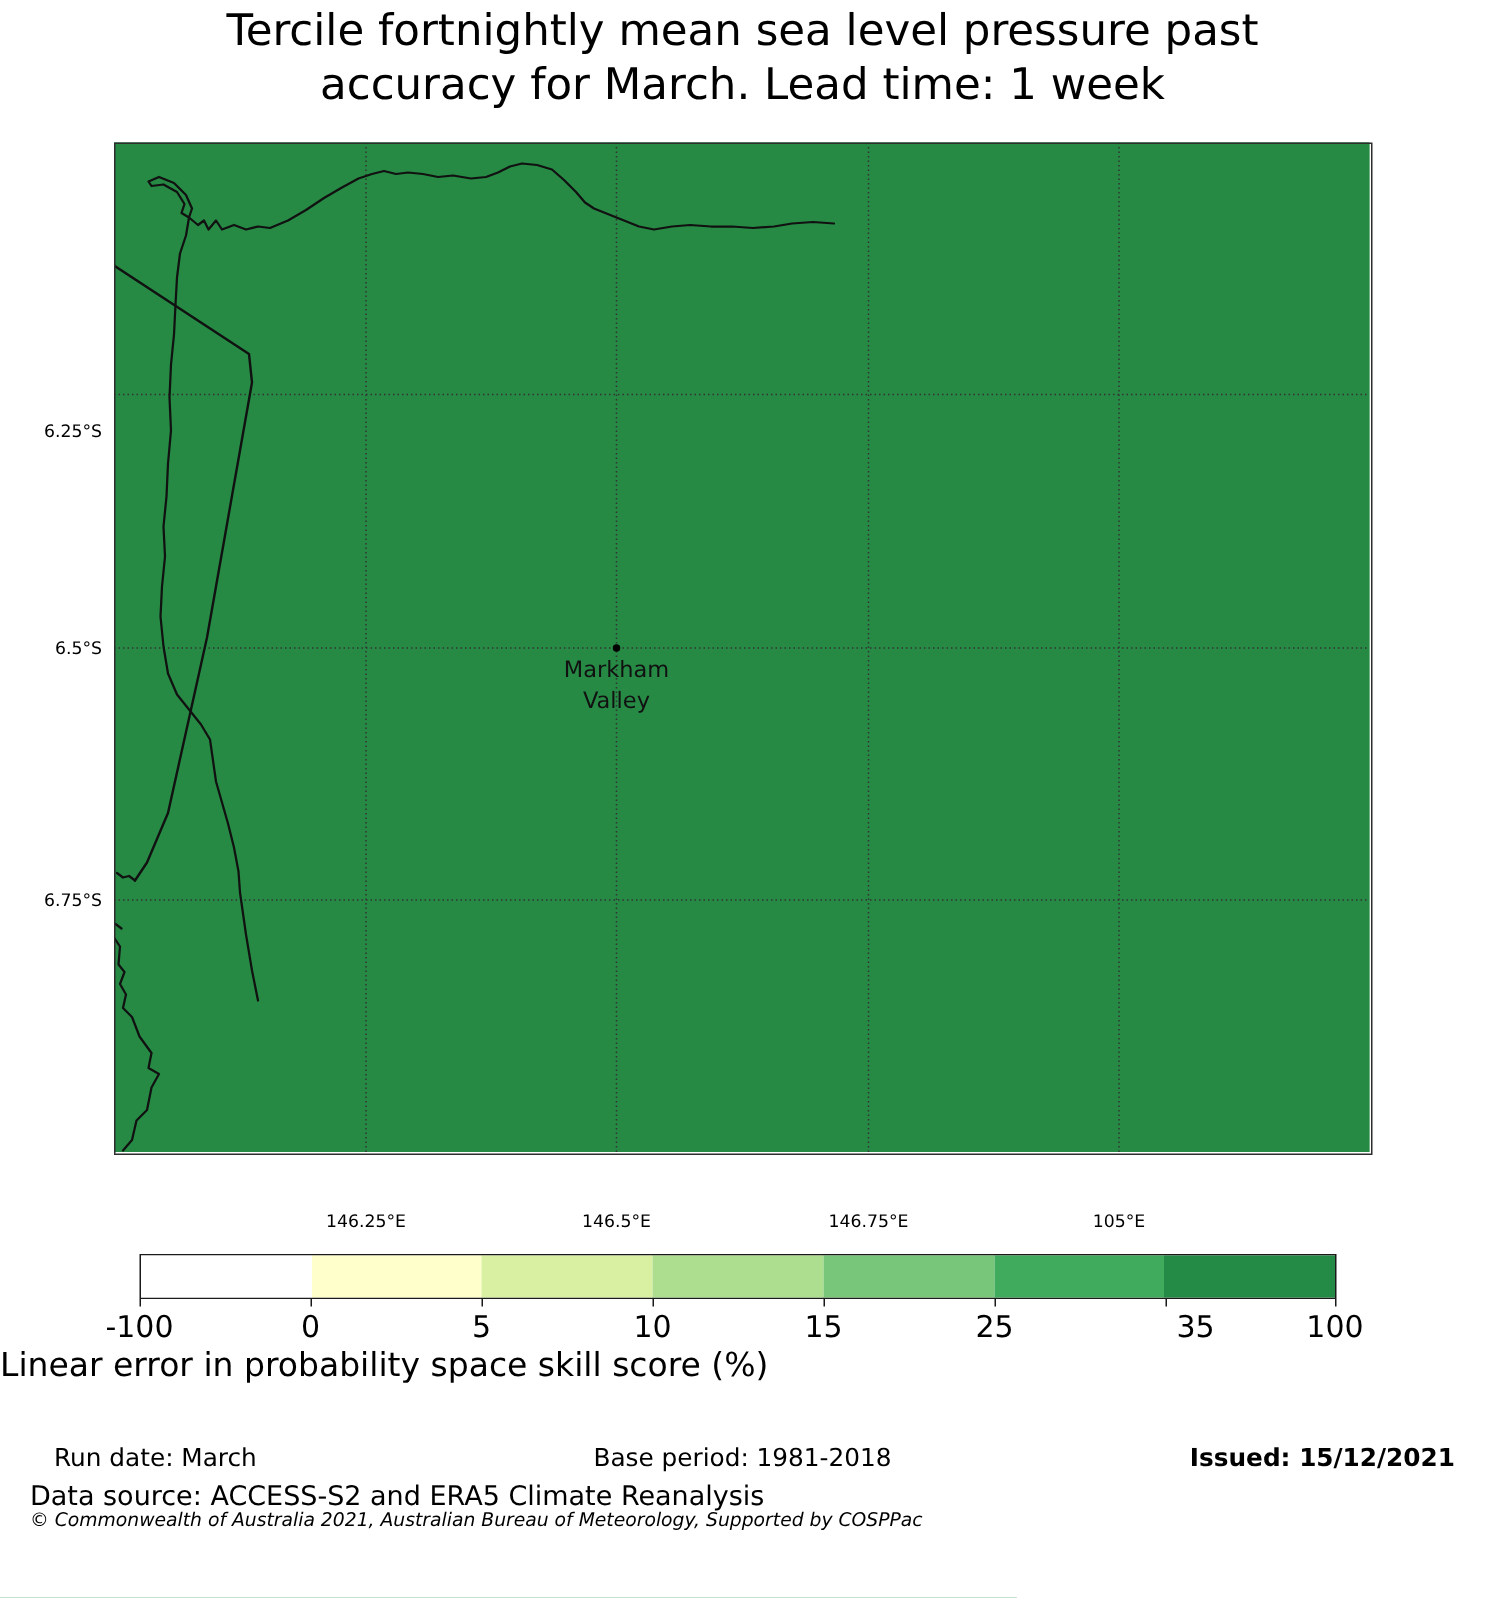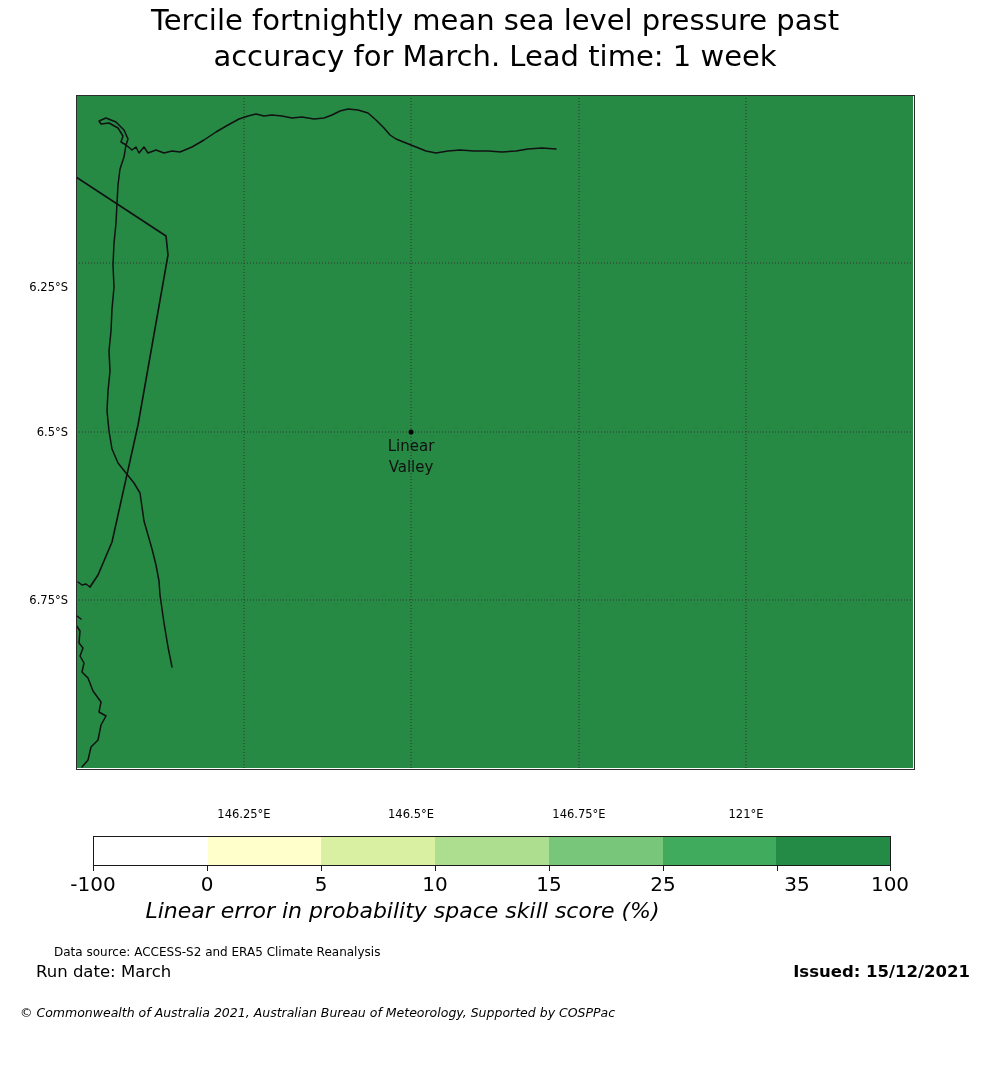--- a/index.html
+++ b/index.html
@@ -142,24 +142,23 @@
     text-align: center;
     transform: translateX(-50%);
     white-space: nowrap;
     color: #000;
   }
   #cbar-title {
     position: absolute;
     left: 0;
     top: 898px;
     width: 805px;
-    text-align: center;
+    text-align: left;
     font-size: 22px;
     color: #000;
-    font-style: italic;
   }
 
   
   #footer-row1 {
     position: absolute;
     left: 0;
     top: 962px;
     width: 990px;
     height: 22px;
   }
@@ -181,23 +180,22 @@
   #footer-issued {
     position: absolute;
     right: 20px;
     top: 0;
     font-size: 16.5px;
     font-weight: bold;
   }
   #footer-source {
     position: absolute;
     left: 20px;
-    top: 945px;
-    font-size: 12px;
-    margin-left: 34px;
+    top: 987px;
+    font-size: 18px;
   }
   #footer-copy {
     position: absolute;
     left: 20px;
     top: 1005px;
     font-size: 12.5px;
     font-style: italic;
   }
 </style>
 </head>
@@ -249,34 +247,34 @@
                L 34,276 L 32,296 L 31,316 L 33,336 L 36,354 L 42,368
                L 50,378 L 58,388 L 64,398 L 66,412 L 68,426 L 72,440
                L 76,454 L 80,470 L 83,486 L 84,500 L 86,514 L 88,528
                L 90,540 L 92,552 L 94,562 L 96,572"></path>
     </g>
   </svg>
 </div>
 <div id="map-border"></div>
 
 <div class="place-marker" style="left:411px; top:432px;"></div>
-<div class="place-label" style="left:411px; top:436px;">Linear
+<div class="place-label" style="left:411px; top:436px;">Markham
 Valley</div>
 
 <div id="ytick-wrap">
   <div class="ytick-label" style="top:263px;margin-top:24px;">6.25°S</div>
   <div class="ytick-label" style="top:432px;">6.5°S</div>
   <div class="ytick-label" style="top:600px;margin-left:12px;">6.75°S</div>
 </div>
 
 <div>
   <div class="xtick-label" style="left:244px; top:773px;">146.25°E</div>
   <div class="xtick-label" style="left:411px; top:773px;">146.5°E</div>
   <div class="xtick-label" style="left:579px; top:773px;">146.75°E</div>
-  <div class="xtick-label" style="left:746px; top:773px;">121°E</div>
+  <div class="xtick-label" style="left:746px; top:773px;">105°E</div>
 </div>
 
 <div id="cbar-wrap">
   <div id="cbar">
     <div class="cbar-seg" style="background:#ffffff;"></div>
     <div class="cbar-seg" style="background:#ffffcc;"></div>
     <div class="cbar-seg" style="background:#d9f0a3;"></div>
     <div class="cbar-seg" style="background:#addd8e;"></div>
     <div class="cbar-seg" style="background:#78c679;"></div>
     <div class="cbar-seg" style="background:#41ab5d;"></div>
@@ -299,16 +297,17 @@
   <div class="cbar-tick-label" style="left:456px;">15</div>
   <div class="cbar-tick-label" style="left:570px;">25</div>
   <div class="cbar-tick-label" style="left:684px;margin-left:20px;">35</div>
   <div class="cbar-tick-label" style="left:797px;">100</div>
 </div>
 
 <div id="cbar-title">Linear error in probability space skill score (%)</div>
 
 <div id="footer-row1">
   <div id="footer-run">Run date: March</div>
+  <div id="footer-base">Base period: 1981-2018</div>
   <div id="footer-issued">Issued: 15/12/2021</div>
 </div>
 <div id="footer-source">Data source: ACCESS-S2 and ERA5 Climate Reanalysis</div>
 <div id="footer-copy">© Commonwealth of Australia 2021, Australian Bureau of Meteorology, Supported by COSPPac</div>
 
 </body></html>

